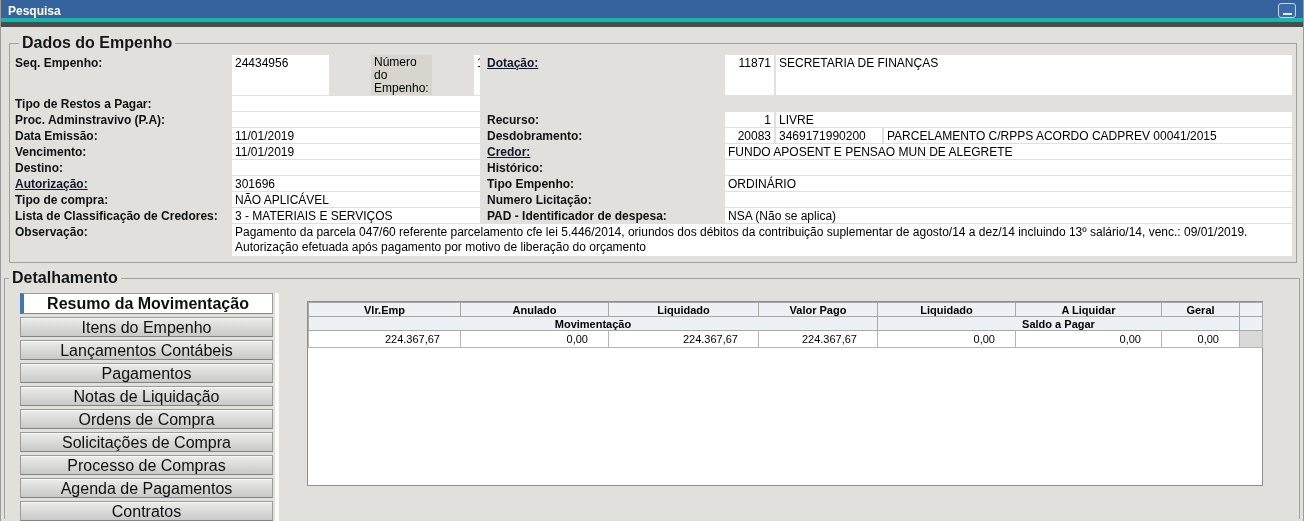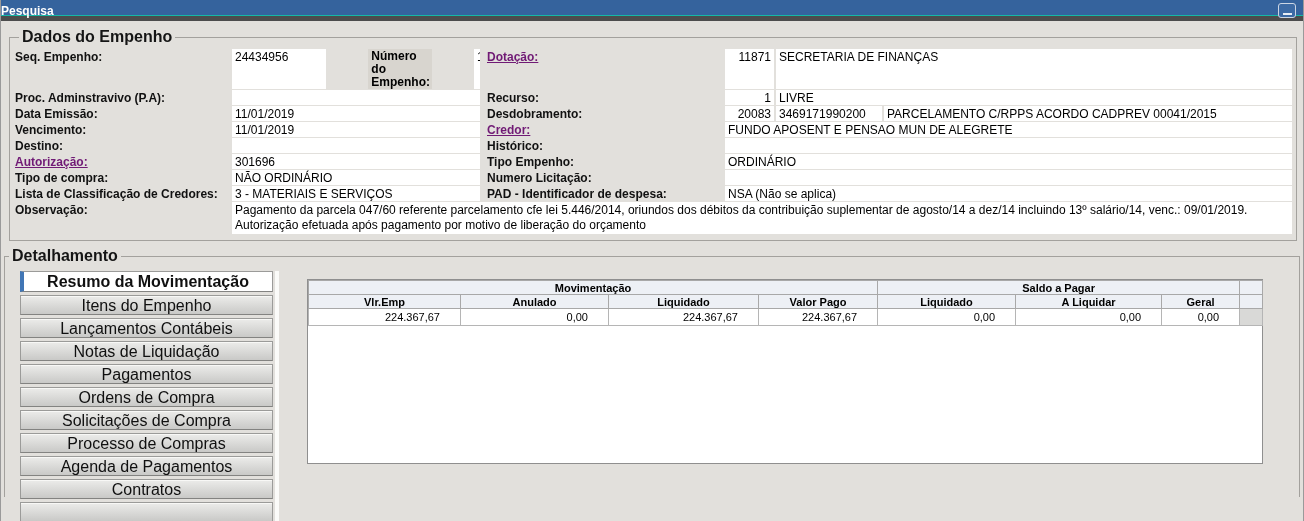--- a/index.html
+++ b/index.html
@@ -7,24 +7,24 @@
   body {
     width:1304px; height:521px; overflow:hidden;
     font-family:"Liberation Sans", sans-serif;
     background:#e2e0dc;
   }
   .window { position:relative; width:1304px; height:521px;
     border-left:1px solid #9a9a9a; border-right:1px solid #9a9a9a; }
 
   
   .titlebar {
-    height:16px; background:#35639d; color:#fff;
+    height:22px; background:#35639d; color:#fff;
     font-size:12px; font-weight:bold; line-height:22px;
-    padding-left:0; position:relative;
-    border-bottom:1px solid #14b8a6;
+    padding-left:7px; position:relative;
+    border-bottom:4px solid #14b8a6;
   }
   .collapse-btn {
     position:absolute; right:7px; top:3px; width:18px; height:15px;
     border:1px solid #ccd6e4; border-radius:3px; background:#3c6aa4;
     cursor:pointer;
   }
   .collapse-btn .dash {
     position:absolute; left:4px; bottom:2px; width:9px; height:2px; background:#e8edf4;
   }
   .dark-strip { height:5px; background:#4c4c4c; }
@@ -46,23 +46,23 @@
   .flabel { width:217px; font-weight:bold; color:#111; padding-top:1px; white-space:nowrap; }
   .lval { width:248px; display:flex;gap:40px; }
   .mlabel { width:245px; font-weight:bold; color:#111; padding:1px 0 0 7px; white-space:nowrap; }
   .rval { flex:1; display:flex; }
   .box {
     background:#fff; padding:1px 3px 0 3px; overflow:hidden; white-space:nowrap;
   }
   .box.num { text-align:right; }
   .gap { margin-left:2px; }
   .grow { flex:1; }
-  .link { color:#701a75; text-decoration:underline; cursor:pointer;margin-top:48px; }
+  .link { color:#0f172a; text-decoration:underline; cursor:pointer;margin-top:48px; }
   .inlabel {
-    width:74px; background:#d8d5cf; font-weight:bold; font-size:12px;
+    width:74px; background:#d8d5cf; font-weight:normal; font-size:12px;
     line-height:13px; padding:1px 2px 0 3px; margin-left:2px;
   }
   .obs-box { line-height:15px; white-space:normal; padding-top:1px; }
 
   
   .detail-wrap { display:flex; align-items:flex-start; padding-left:15px; margin-top:4px; }
   .sidebar { width:253px; display:flex; flex-direction:column; }
   .side-btn {
     height:20px; margin-bottom:3px; text-align:center; font-size:16px; line-height:19px;
     color:#101010; background:linear-gradient(#ececea,#c9c9c7);
@@ -113,20 +113,28 @@
         <div class="inlabel">Número do Empenho:</div>
         <div class="box gap grow">1/2019</div>
       </div>
       <div class="mlabel"><span class="link">Dotação:</span></div>
       <div class="rval">
         <div class="box num" style="width:49px;">11871</div>
         <div class="box gap grow">SECRETARIA DE FINANÇAS</div>
       </div>
     </div>
 
+    <div class="frow">
+      <div class="flabel">Tipo de Restos a Pagar:</div>
+      <div class="lval">
+          <div class="box grow"></div>
+        </div>
+      <div class="mlabel"></div>
+      <div class="rval"></div>
+    </div>
 
     <div class="frow">
       <div class="flabel">Proc. Adminstravivo (P.A):</div>
       <div class="lval">
           <div class="box grow"></div>
         </div>
       <div class="mlabel">Recurso:</div>
       <div class="rval">
         <div class="box num" style="width:49px;">1</div>
         <div class="box gap grow">LIVRE</div>
@@ -175,21 +183,21 @@
         </div>
       <div class="mlabel">Tipo Empenho:</div>
       <div class="rval">
           <div class="box grow">ORDINÁRIO</div>
         </div>
     </div>
 
     <div class="frow">
       <div class="flabel">Tipo de compra:</div>
       <div class="lval">
-          <div class="box grow">NÃO ORDINÁRIO</div>
+          <div class="box grow">NÃO APLICÁVEL</div>
         </div>
       <div class="mlabel">Numero Licitação:</div>
       <div class="rval">
           <div class="box grow"></div>
         </div>
     </div>
 
     <div class="frow">
       <div class="flabel">Lista de Classificação de Credores:</div>
       <div class="lval">
@@ -211,22 +219,22 @@
   </fieldset>
 
   <fieldset class="fs-detalhe">
     <legend>Detalhamento</legend>
 
     <div class="detail-wrap">
       <div class="sidebar">
         <div class="side-btn selected">Resumo da Movimentação</div>
         <div class="side-btn">Itens do Empenho</div>
         <div class="side-btn">Lançamentos Contábeis</div>
+        <div class="side-btn">Pagamentos</div>
         <div class="side-btn">Notas de Liquidação</div>
-        <div class="side-btn">Pagamentos</div>
         <div class="side-btn">Ordens de Compra</div>
         <div class="side-btn">Solicitações de Compra</div>
         <div class="side-btn">Processo de Compras</div>
         <div class="side-btn">Agenda de Pagamentos</div>
         <div class="side-btn">Contratos</div>
         <div class="side-btn"></div>
       </div>
       <div class="side-divider"></div>
 
       <div class="grid-panel">
@@ -236,35 +244,35 @@
               <col style="width:148px">
               <col style="width:150px">
               <col style="width:119px">
             <col style="width:138px">
               <col style="width:146px">
               <col style="width:78px">
               <col style="width:23px">
           </colgroup>
           <tbody>
               <tr>
-            <th colspan="4">Movimentação</th>
-            <th colspan="3">Saldo a Pagar</th>
-            <th></th>
-          </tr>
-          <tr>
             <th>Vlr.Emp</th>
             <th>Anulado</th>
             <th>Liquidado</th>
             <th>Valor Pago</th>
             <th>Liquidado</th>
             <th>A Liquidar</th>
             <th>Geral</th>
             <th></th>
           </tr>
           <tr>
+            <th colspan="4">Movimentação</th>
+            <th colspan="3">Saldo a Pagar</th>
+            <th></th>
+          </tr>
+          <tr>
             <td>224.367,67</td>
             <td>0,00</td>
             <td>224.367,67</td>
             <td>224.367,67</td>
             <td>0,00</td>
             <td>0,00</td>
             <td>0,00</td>
             <td class="scroll-stub"></td>
           </tr>
         </tbody>

